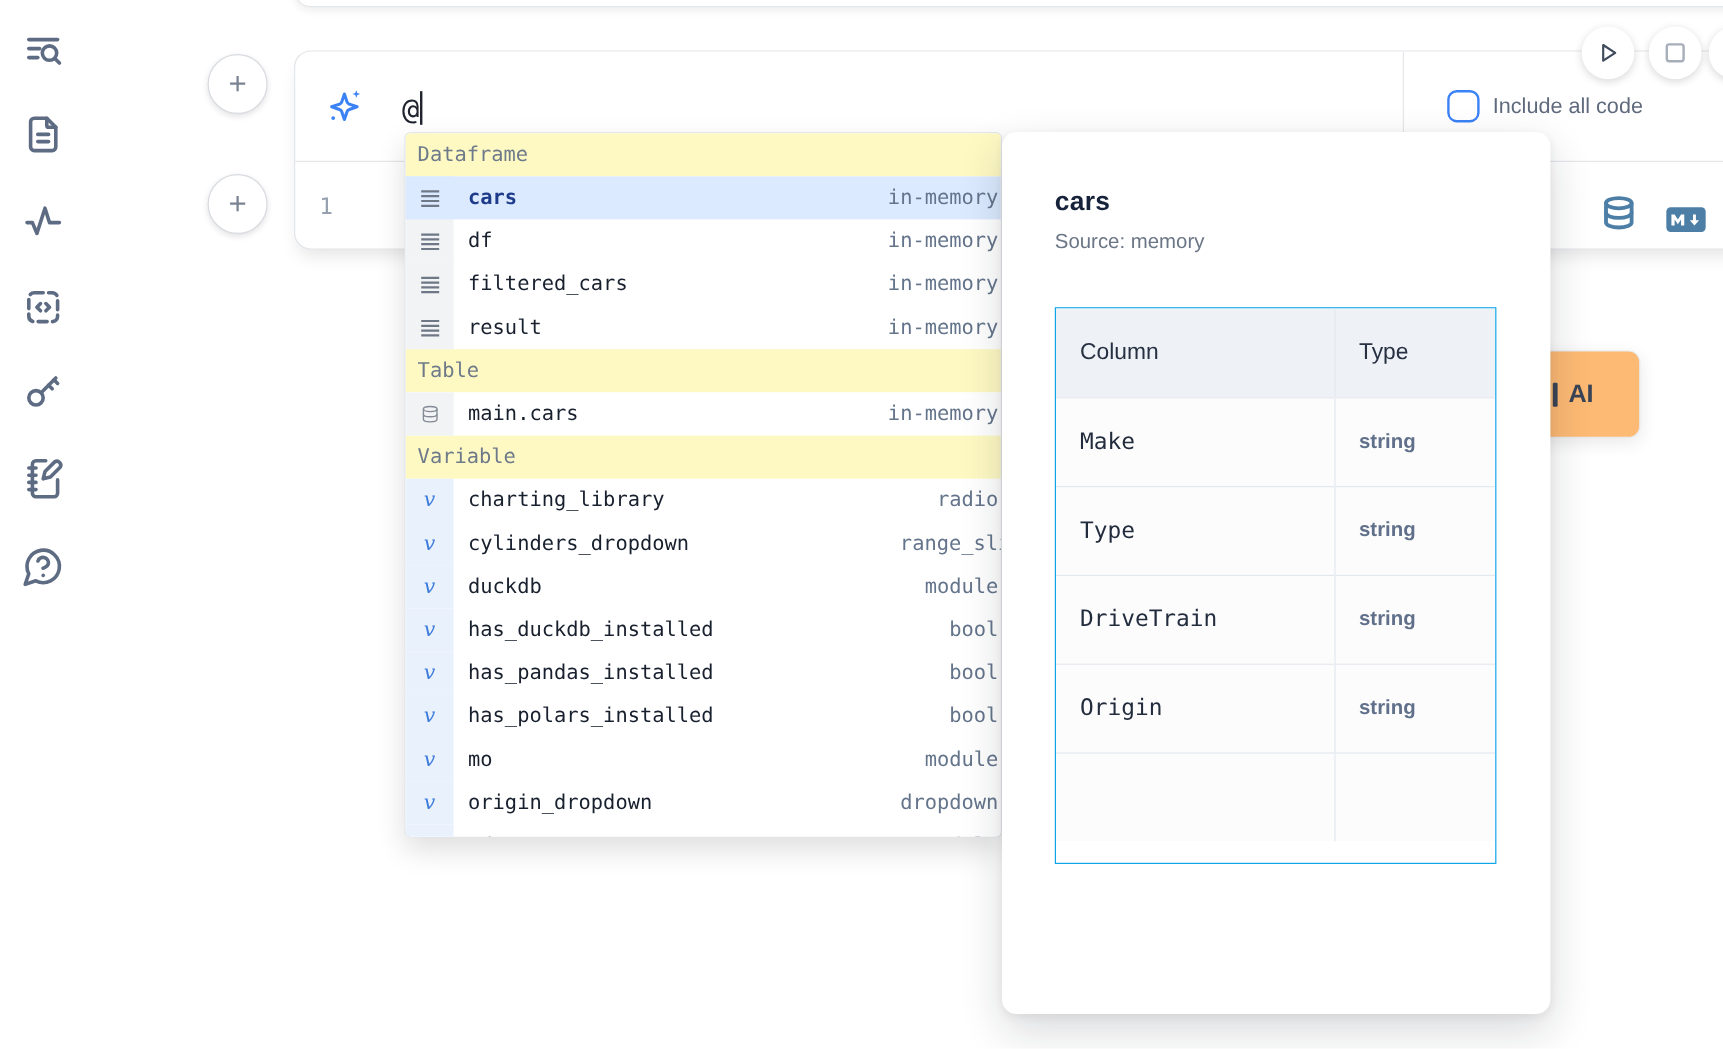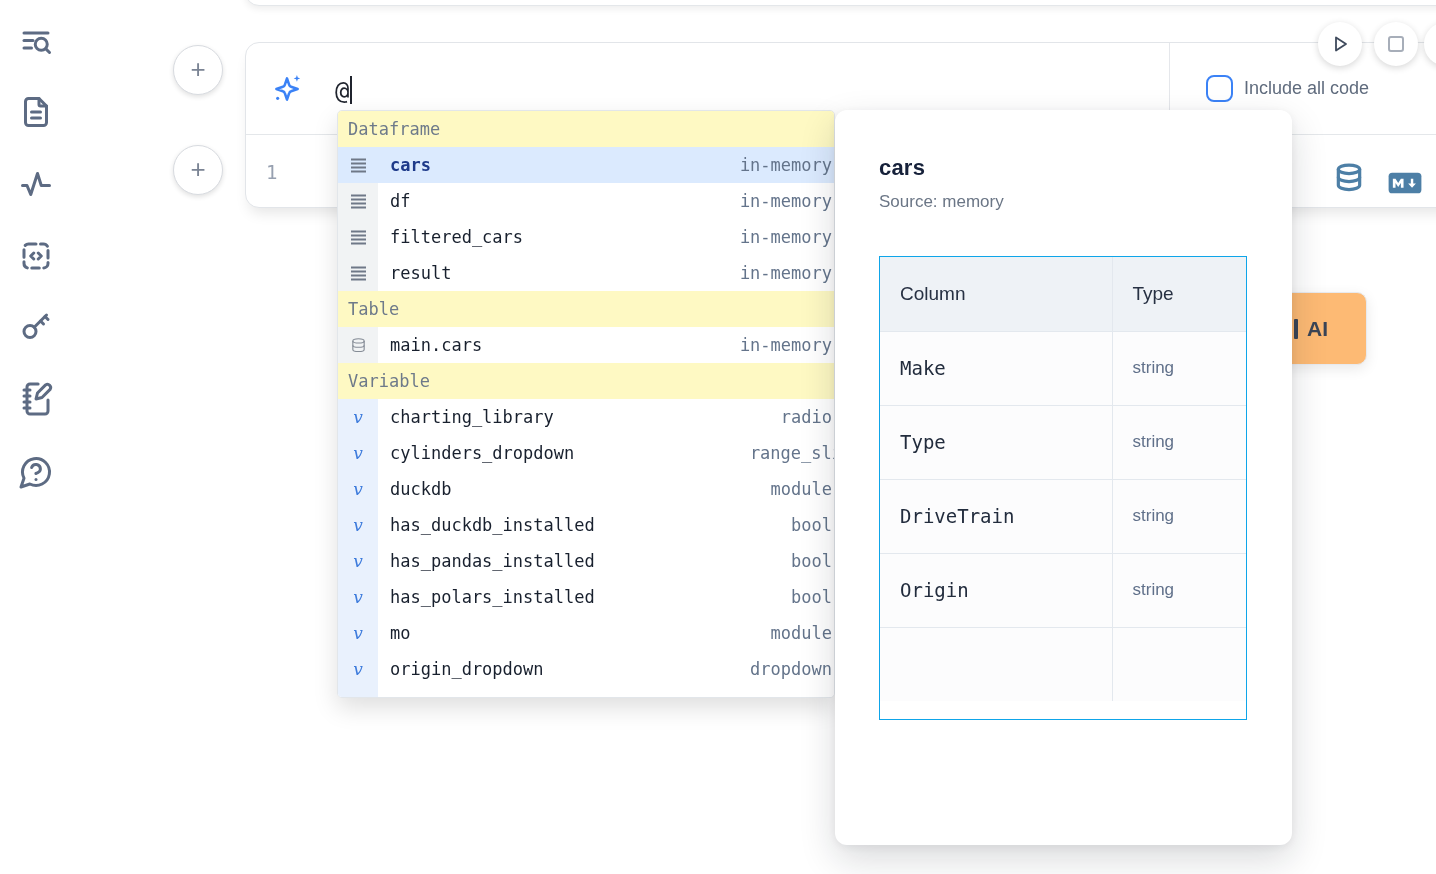--- a/index.html
+++ b/index.html
@@ -108,21 +108,21 @@
     display:flex; align-items:center; padding-left:15px; font-size:18px; color:#2a3342; }
   #panel .tbl-wrap { margin-top:44px; height:464px; overflow:hidden;
     border:1px solid #0ea5e9; }
   #panel table { width:100%; border-collapse:collapse; table-layout:fixed; }
   #panel col.c1 { width:232px; } #panel col.c2 { width:134px; }
   #panel th { background:#eef2f6; height:74px; text-align:left; padding-left:20px;
     font-size:19px; font-weight:normal; color:#273143; border-right:1px solid #e3e8ee; }
   #panel th:last-child { border-right:none; }
   #panel td { height:74px; background:#fcfcfd; padding-left:20px;
     border-top:1px solid #e3e8ee; border-right:1px solid #e3e8ee; }
-  #panel td:last-child { border-right:none; }
+  #panel td:last-child { border-right:none;font-weight:bold; }
   #panel td.cname { font-family:"DejaVu Sans Mono", monospace; font-size:19px; color:#222c3d; }
   #panel td.ctype { font-size:17px; color:#60708a; }
 </style>
 </head>
 <body>
 
 <div id="screen">
 
   <div class="side-icon" style="top:22px">
     <svg viewBox="0 0 24 24">

